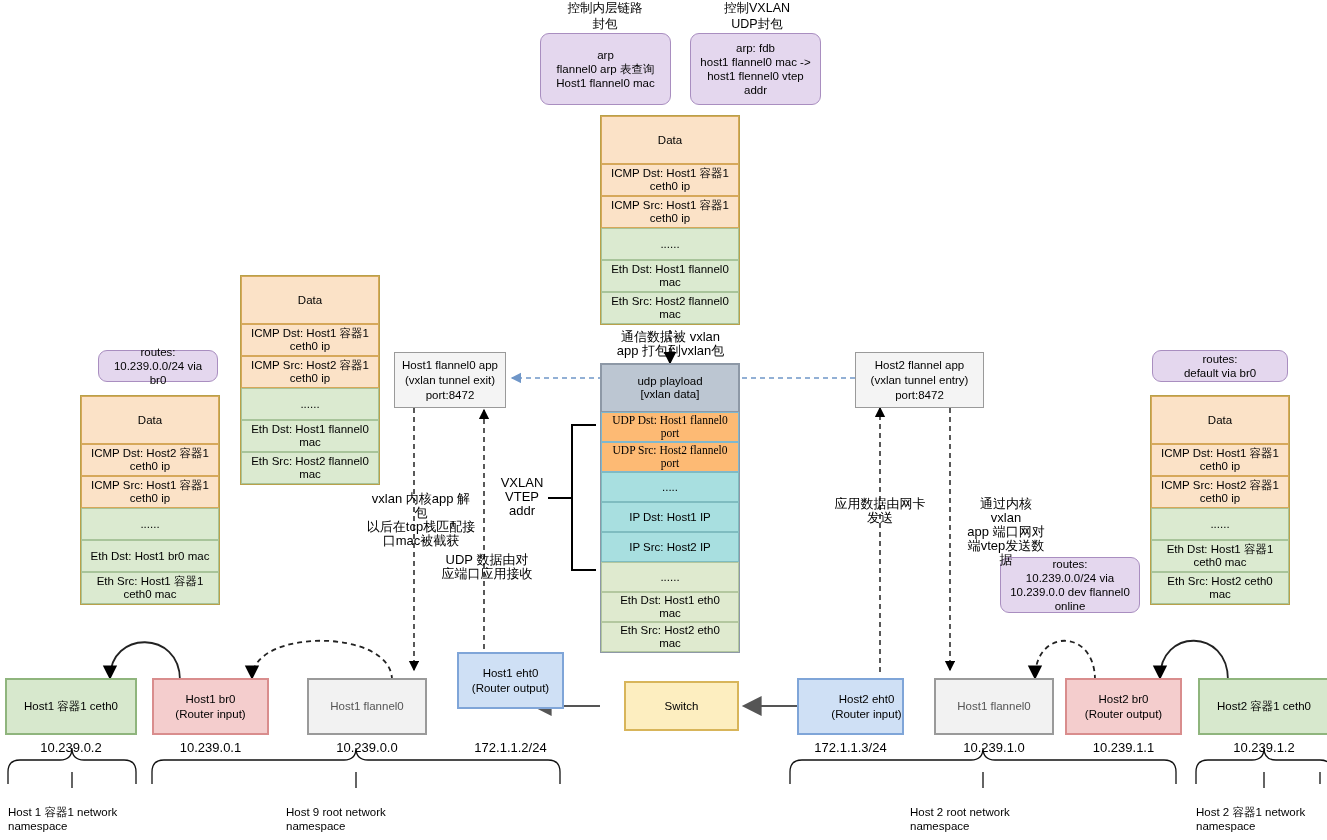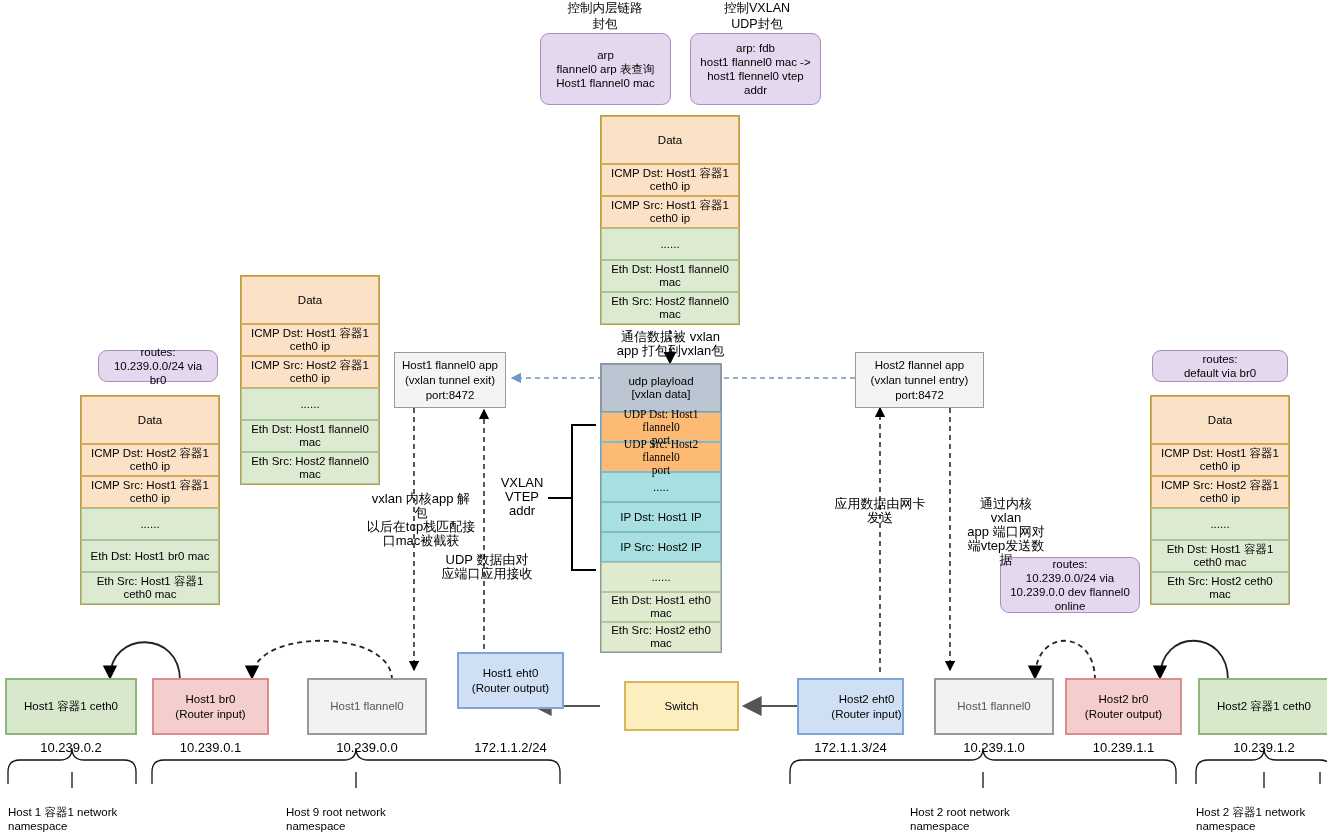--- a/index.html
+++ b/index.html
@@ -160,21 +160,21 @@
     <div class="cell c-orange" style="height: 32px; white-space: pre-line;">ICMP Dst: Host2 容器1
 ceth0 ip</div>
     <div class="cell c-orange" style="height: 32px; white-space: pre-line;">ICMP Src: Host1 容器1
 ceth0 ip</div>
     <div class="cell c-green" style="height: 32px; white-space: pre-line;">......</div>
     <div class="cell c-green" style="height: 32px; white-space: pre-line;">Eth Dst: Host1 br0  mac</div>
     <div class="cell c-green" style="height: 32px; white-space: pre-line;">Eth Src: Host1 容器1
 ceth0 mac</div>
   </div>
 
-<div class="abs stack" id="stack-center-udp" style="left:600px;top:363px;width:122px;border:1px solid #8d98a6;">
+<div class="abs stack" id="stack-center-udp" style="left:600px;top:363px;width:140px;border:1px solid #8d98a6;">
     <div class="cell c-gray" style="height: 48px; white-space: pre-line;">udp playload
 [vxlan data]</div>
     <div class="cell c-blue" style="height: 30px; white-space: pre-line;">UDP Dst: Host1 flannel0
 port</div>
     <div class="cell c-blue" style="height: 30px; white-space: pre-line;">UDP Src: Host2 flannel0
 port</div>
     <div class="cell c-teal" style="height: 30px; white-space: pre-line;">.....</div>
     <div class="cell c-teal" style="height: 30px; white-space: pre-line;">IP Dst: Host1 IP</div>
     <div class="cell c-teal" style="height: 30px; white-space: pre-line;">IP Src: Host2 IP</div>
     <div class="cell c-lightgreen" style="height: 30px; white-space: pre-line;">......</div>

